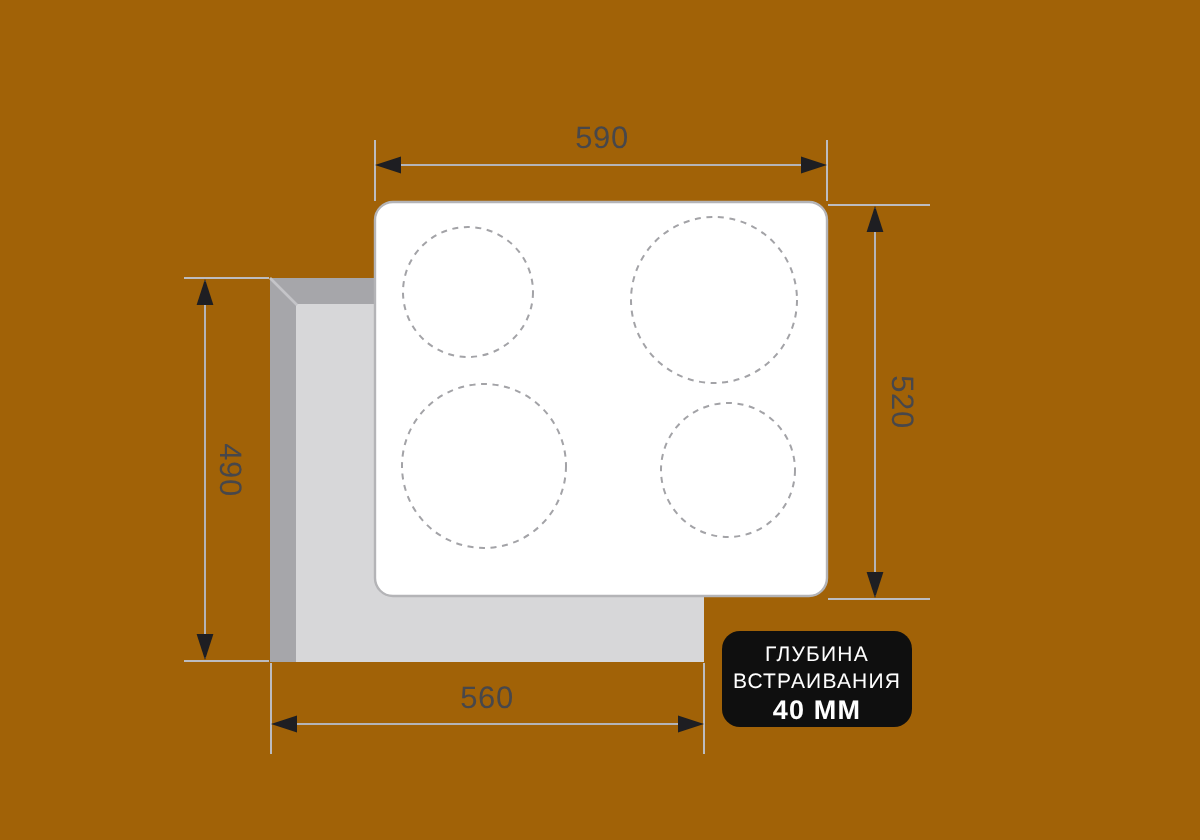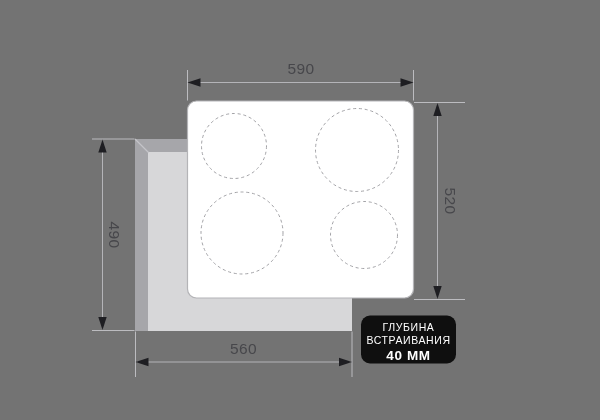--- a/index.html
+++ b/index.html
@@ -4,21 +4,21 @@
 <style>
   html, body {
     margin: 0;
     padding: 0;
     background: #ffffff;
   }
   .canvas {
     position: relative;
     width: 600px;
     height: 420px;
-    background: #737373;
+    background: #a16207;
     overflow: hidden;
     font-family: "Liberation Sans", sans-serif;
   }
   svg text {
     font-family: "Liberation Sans", sans-serif;
     fill: #47474b;
     font-size: 15.5px;
     letter-spacing: 0.3px;
   }
   svg text.badge-line {

